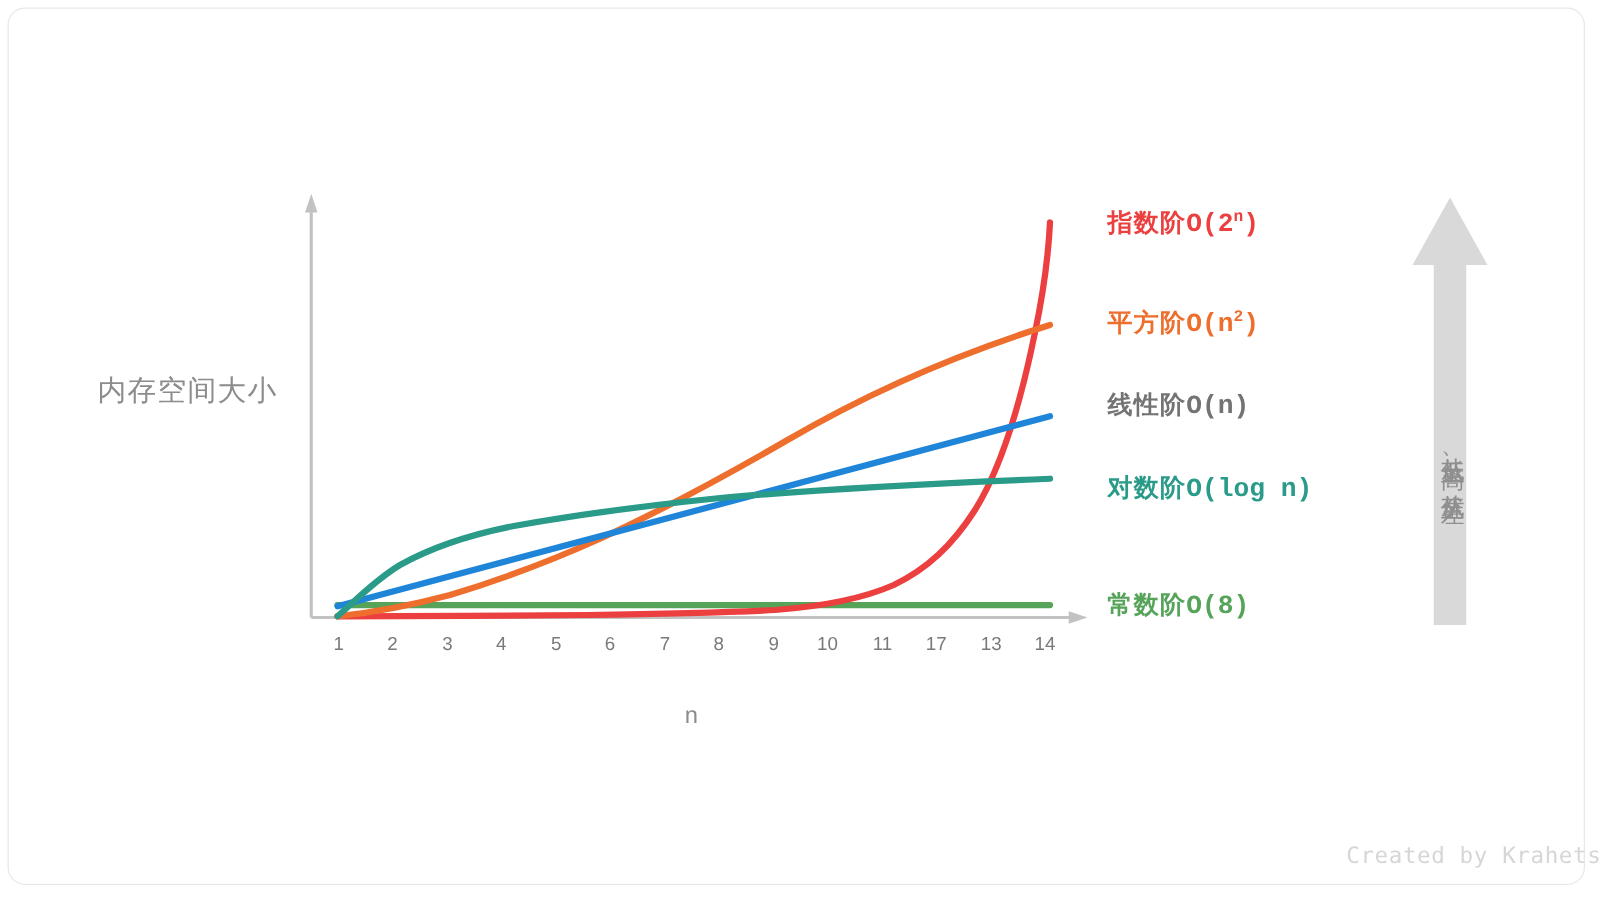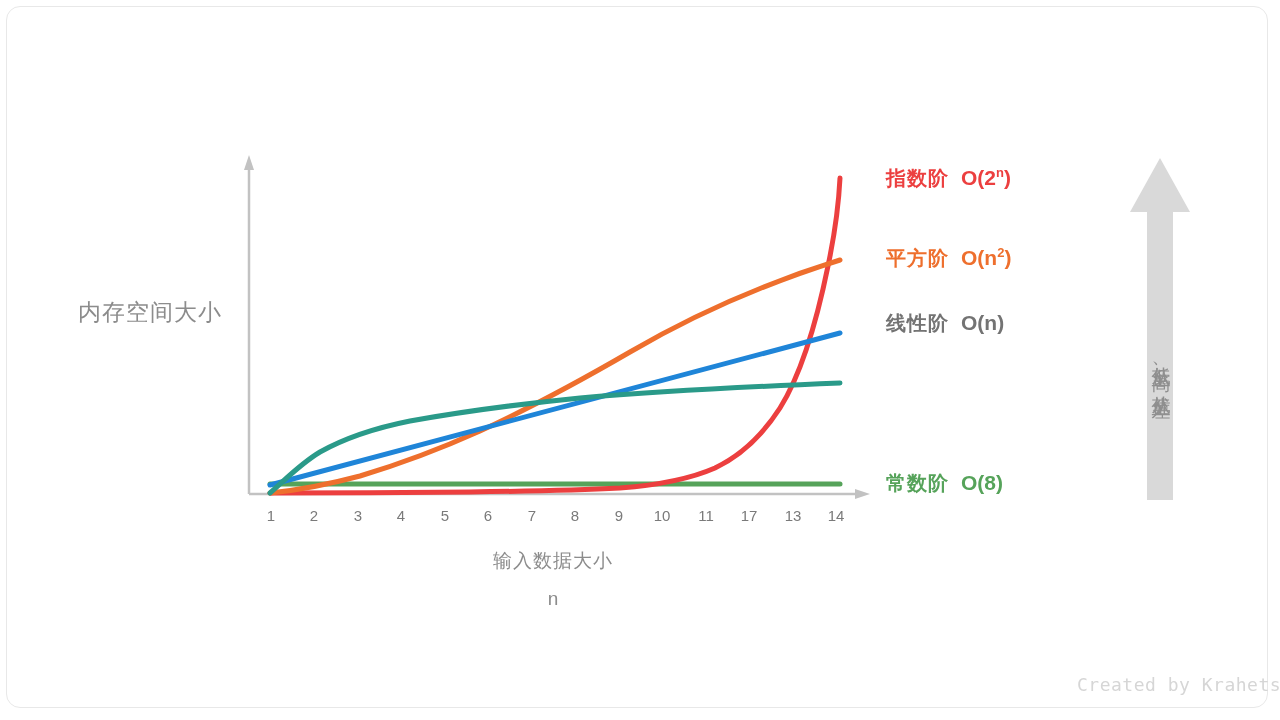--- a/index.html
+++ b/index.html
@@ -83,24 +83,23 @@
     font-weight: bold;
     font-size: 20px;
   }
   .legend-row .cn {
     font-family: Liberation Mono, monospace;
     font-weight: bold;
     letter-spacing: 1px;
     margin-top: 28px;
   }
   .legend-row .bigo {
-    font-family: Liberation Sans, sans-serif;
+    font-family: Liberation Mono, monospace;
     font-weight: bold;
     font-size: 21px;
-    margin-left: 12px;
     text-align: center;
   }
   .legend-row .bigo sup {
     font-size: 13px;
     font-weight: bold;
   }
   #arrow-wrap {
     position: absolute;
     left: 1133px;
     top: 158px;
@@ -178,21 +177,20 @@
 
   <div id="arrow-wrap">
     <div id="arrow-text">
       <span>从低至高、从优至差</span>
     </div>
   </div>
 
   <div class="axis-label" id="y-axis-label">内存空间大小</div>
 
   <div id="x-axis-label-group">
-    <span class="line1">输入数据大小</span>
     <span class="line2">n</span>
   </div>
 
   <div class="tick-label" style="left:258px;  top:507px;">1</div>
   <div class="tick-label" style="left:301px;  top:507px;">2</div>
   <div class="tick-label" style="left:345px;  top:507px;">3</div>
   <div class="tick-label" style="left:388px;  top:507px;">4</div>
   <div class="tick-label" style="left:432px;  top:507px;">5</div>
   <div class="tick-label" style="left:475px;  top:507px;">6</div>
   <div class="tick-label" style="left:519px;  top:507px;">7</div>
@@ -209,20 +207,23 @@
   </div>
 
   <div class="legend-row" style="left:886px; top:245px; color:#ee6f2d;">
     <span class="cn">平方阶</span><span class="bigo"><span>O(n</span><sup>2</sup><span>)</span></span>
   </div>
 
   <div class="legend-row" style="left:886px; top:310px; color:#737373;">
     <span class="cn">线性阶</span><span class="bigo">O(n)</span>
   </div>
 
+  <div class="legend-row" style="left:886px; top:377px; color:#2a9a89;">
+    <span class="cn">对数阶</span><span class="bigo">O(log n)</span>
+  </div>
 
   <div class="legend-row" style="left:886px; top:470px; color:#56a35a;">
     <span class="cn">常数阶</span><span class="bigo">O(8)</span>
   </div>
 
   <div id="watermark">Created by Krahets</div>
 
 </div>
 
 </body></html>

